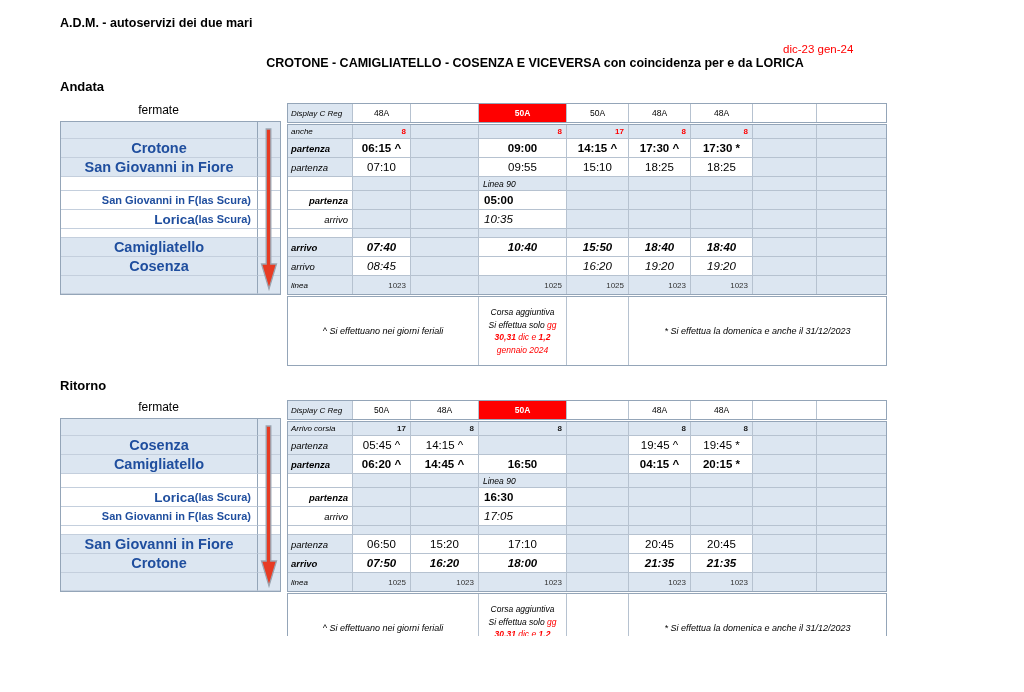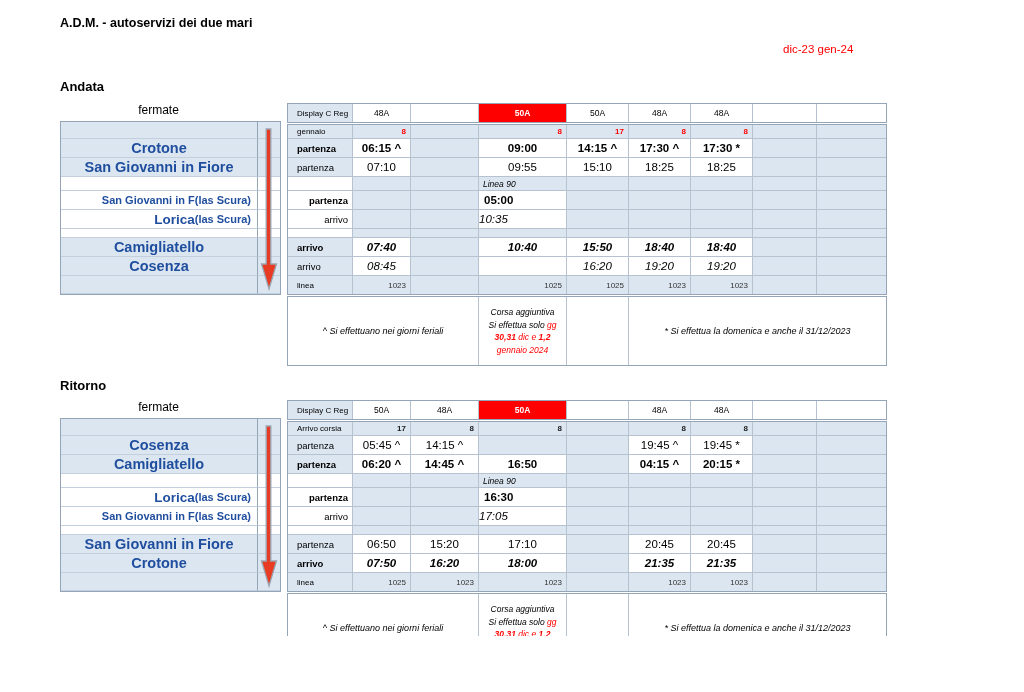--- a/index.html
+++ b/index.html
@@ -23,37 +23,37 @@
   
   .tbl{position:absolute;border:1px solid #94a5b8;background:#fff;}
   .t-row{display:grid;}
   .cell{border-right:1px solid #b6c2d0;border-bottom:1px solid #b6c2d0;background:#dce6f1;
         display:flex;align-items:center;overflow:hidden;white-space:nowrap;}
   .t-row .cell:last-child{border-right:none;}
   .tbl .t-row:last-child .cell{border-bottom:none;}
   .cell.wht{background:#fff;}
   .cell.redbg{background:#f00;color:#fff;font-weight:bold;justify-content:center;}
 
-  .lab{padding-left:9px;}
+  .lab{font-style:italic;padding-left:3px;}
   .l-sm{font-size:8px;}
   .l-dep{font-size:9.5px;}
   .l-dep.b{font-weight:bold;}
   .l-mid{font-size:9.5px;justify-content:flex-end;padding-right:4px;}
   .l-mid.b{font-weight:bold;}
 
   .v-disp{font-size:8.5px;justify-content:center;}
   .v-corsia{font-size:8px;font-weight:bold;color:#f00;justify-content:flex-end;padding-right:4px;}
   .v-corsia-k{font-size:8px;font-weight:600;color:#1a1a1a;justify-content:flex-end;padding-right:4px;}
   .v-tb{font-size:11.5px;font-weight:bold;justify-content:center;}
   .v-tp{font-size:11.5px;justify-content:center;}
   .v-tbi{font-size:11.5px;font-weight:bold;font-style:italic;justify-content:center;}
   .v-ti{font-size:11.5px;font-style:italic;justify-content:center;}
   .v-l90{font-size:8.5px;font-style:italic;padding-left:4px;}
   .v-mb{font-size:11.5px;font-weight:bold;padding-left:5px;}
-  .v-mi{font-size:11.5px;font-style:italic;}
+  .v-mi{font-size:11.5px;font-style:italic;padding-left:5px;}
   .v-linea{font-size:8px;justify-content:flex-end;padding-right:4px;color:#333;}
 
   
   .stops{position:absolute;border:1px solid #94a5b8;}
   .s-row{display:grid;grid-template-columns:197px 22px;}
   .s-name,.s-arrowcol{border-bottom:1px solid #c4cfdd;background:#dce6f1;}
   .stops .s-row:last-child .s-name,.stops .s-row:last-child .s-arrowcol{border-bottom:none;}
   .s-name{border-right:1px solid #94a5b8;display:flex;align-items:center;justify-content:center;
           color:#1f4e9e;font-weight:bold;overflow:hidden;white-space:nowrap;}
   .s-name.wht,.s-arrowcol.wht{background:#fff;}
@@ -72,20 +72,21 @@
   .np-k{color:#000;}
   .np-r{color:#f00;}
   .np-rb{color:#f00;font-weight:bold;}
 </style>
 </head>
 <body>
 
 <div class="page">
   <div class="hdr-line" id="hdr-l1">A.D.M. - autoservizi dei due mari</div>
   <div class="period">dic-23 gen-24</div>
+  <div class="route-title">CROTONE - CAMIGLIATELLO - COSENZA E VICEVERSA  con coincidenza per e da  LORICA</div>
 
   <div class="sec-title" id="andata-title">Andata</div>
   <div class="fermate-lbl" id="andata-fermate">fermate</div>
 
   <div class="sec-title" id="ritorno-title">Ritorno</div>
   <div class="fermate-lbl" id="ritorno-fermate">fermate</div>
 
   <div id="gen-root">
       <div class="tbl" style="position: absolute; left: 287px; top: 103px; width: 600px; height: 20px;">
         <div class="t-row" style="height: 18px; grid-template-columns: 65px 58px 68px 88px 62px 62px 62px 64px 69px;">
@@ -95,21 +96,21 @@
           <div class="cell v-disp wht redbg">50A</div>
           <div class="cell v-disp wht">50A</div>
           <div class="cell v-disp wht">48A</div>
           <div class="cell v-disp wht">48A</div>
           <div class="cell v-disp wht"></div>
           <div class="cell v-disp wht"></div>
         </div>
       </div>
       <div class="tbl" style="left: 287px; top: 124px; width: 600px; height: 171px;">
         <div class="t-row" style="height: 14px; grid-template-columns: 65px 58px 68px 88px 62px 62px 62px 64px 69px;">
-          <div class="cell lab l-sm">gennaio</div>
+          <div class="cell lab l-sm">anche</div>
           <div class="cell v-corsia">8</div>
           <div class="cell v-corsia"></div>
           <div class="cell v-corsia">8</div>
           <div class="cell v-corsia">17</div>
           <div class="cell v-corsia">8</div>
           <div class="cell v-corsia">8</div>
           <div class="cell v-corsia"></div>
           <div class="cell v-corsia"></div>
         </div>
         <div class="t-row" style="height: 19px; grid-template-columns: 65px 58px 68px 88px 62px 62px 62px 64px 69px;">

